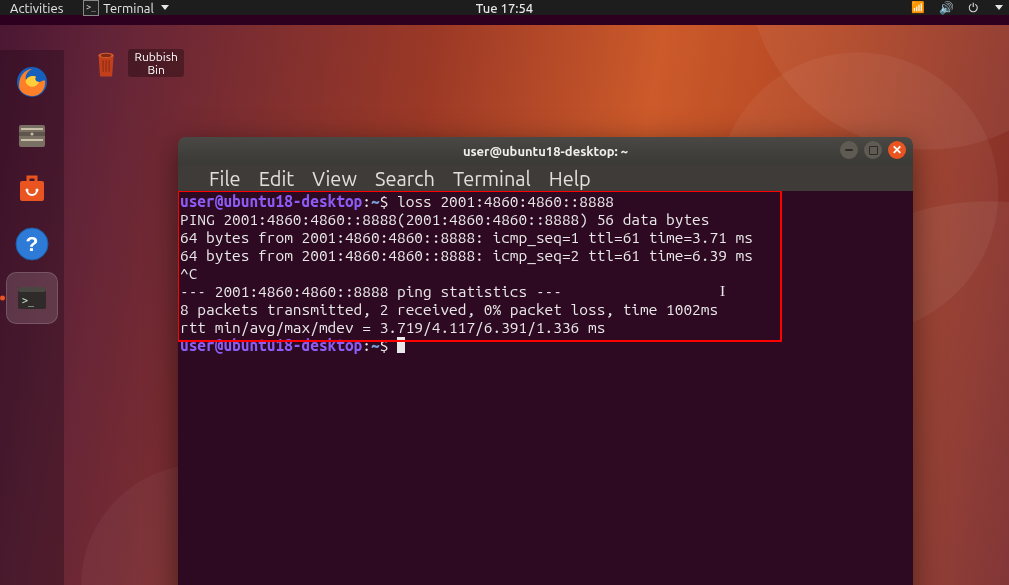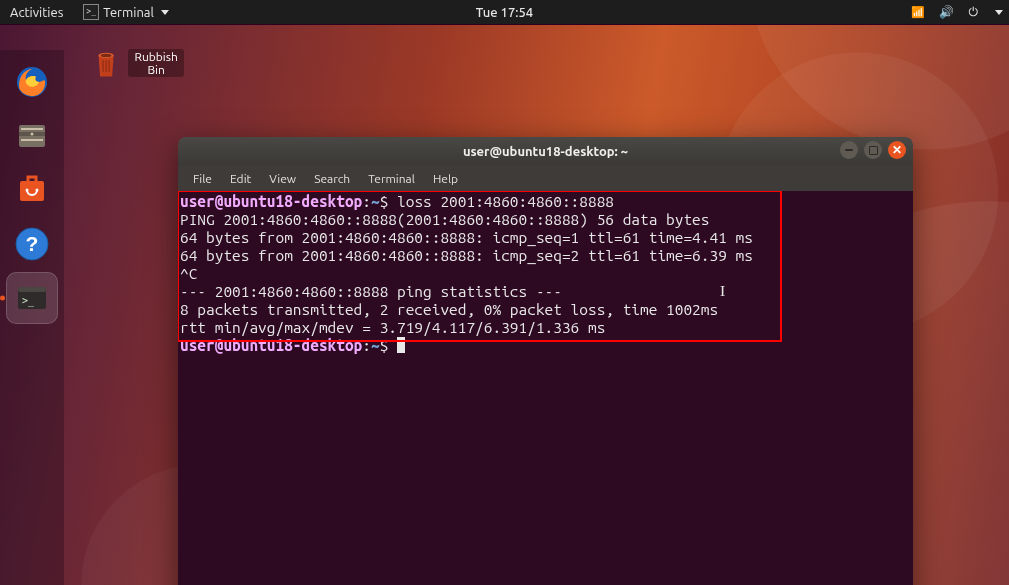--- a/index.html
+++ b/index.html
@@ -5,21 +5,21 @@
   html, body {
     margin: 0; padding: 0; width: 1009px; height: 585px;
     font-family: "Ubuntu", "Cantarell", sans-serif;
     overflow: hidden;
     background: #2c001e;
   }
 
   
   .top-panel {
     position: absolute; top: 0; left: 0; right: 0;
-    height: 24px;
+    height: 15px;
     background: #1d1d1d;
     color: #e6e6e6;
     display: flex; align-items: center;
     font-size: 13px;
   }
   .tp-left { display: flex; align-items: center; gap: 0; }
   .tp-item { padding: 0 10px; height: 25px; display: flex; align-items: center; gap: 4px; }
   .tp-center { position: absolute; left: 50%; transform: translateX(-50%); font-weight: 500; }
   .tp-right { margin-left: auto; display: flex; align-items: center; padding-right: 6px; gap: 14px; }
   .tri-down { display:inline-block; margin-left:3px; width:0;height:0;border-left:4px solid transparent;border-right:4px solid transparent;border-top:5px solid #e6e6e6;}
@@ -74,40 +74,40 @@
     color: #f1efec; font-size: 13px; font-weight: 600;
     position: relative;
     border-top-left-radius: 7px; border-top-right-radius: 7px;
   }
   .win-ctrls { position:absolute; right:7px; top:4px; display:flex; gap:6px; }
   .win-btn { width:18px; height:18px; border-radius:50%; background:#5f5b52; display:flex;align-items:center;justify-content:center; font-size:11px; color:#2b2a27;}
   .win-btn.close { background:#e95420; color:#fff;}
   .menubar {
     height: 26px; background: #3e3b39;
     display:flex; align-items:center; gap: 0;
-    font-size: 12px; color:#e3e0dc;
-    padding: 0 6px;
+    font-size: 20px; color:#e3e0dc;
+    padding: 0 22px;
   }
   .menubar .menu { padding: 0 9px; }
   .term-body {
     flex: 1; background: #2d0922;
     color: #e8e8e8;
     font-family: "Ubuntu Mono", "DejaVu Sans Mono", monospace;
     font-size: 15.5px; line-height: 18px;
     padding: 2px 2px;
     position: relative;
     overflow: hidden;
   }
   .highlight-box {
     position:absolute; left:-1px; top:-1px; width: 601px; height: 148px;
     border: 2px solid #ff0000;
     pointer-events: none;
   }
   .term-body pre { margin:0; font-family: inherit; }
-  .c-user { color:#f0abfc; font-weight:bold;}
+  .c-user { color:#8b5cf6; font-weight:bold;}
   .c-path { color:#729fcf; font-weight:bold;}
   .c-cmd  { color:#e8e8e8; }
   .cursor { display:inline-block; width:8px; height:16px; background:#e8e8e8; vertical-align:-2px;}
   .ibeam { position:absolute; left:542px; top:91px; font-family: serif; color:#e8e8e8; }
 </style>
 </head>
 <body>
 
 <div class="top-panel">
   <div class="tp-left">
@@ -210,21 +210,21 @@
       <div class="menu">View</div>
       <div class="menu">Search</div>
       <div class="menu">Terminal</div>
       <div class="menu">Help</div>
     </div>
     <div class="term-body">
       <div class="highlight-box"></div>
       <span class="ibeam">I</span>
       <pre id="term-pre"><span class="c-user">user@ubuntu18-desktop</span><span class="c-cmd">:</span><span class="c-path">~</span><span class="c-cmd">$ loss 2001:4860:4860::8888</span>
 <span class="c-cmd">PING 2001:4860:4860::8888(2001:4860:4860::8888) 56 data bytes</span>
-<span class="c-cmd">64 bytes from 2001:4860:4860::8888: icmp_seq=1 ttl=61 time=4.41 ms</span>
+<span class="c-cmd">64 bytes from 2001:4860:4860::8888: icmp_seq=1 ttl=61 time=3.71 ms</span>
 <span class="c-cmd">64 bytes from 2001:4860:4860::8888: icmp_seq=2 ttl=61 time=6.39 ms</span>
 <span class="c-cmd">^C</span>
 <span class="c-cmd">--- 2001:4860:4860::8888 ping statistics ---</span>
 <span class="c-cmd">8 packets transmitted, 2 received, 0% packet loss, time 1002ms</span>
 <span class="c-cmd">rtt min/avg/max/mdev = 3.719/4.117/6.391/1.336 ms</span>
 <span class="c-user">user@ubuntu18-desktop</span><span class="c-cmd">:</span><span class="c-path">~</span><span class="c-cmd">$ </span><span class="cursor"></span>
 </pre>
     </div>
   </div>
 

